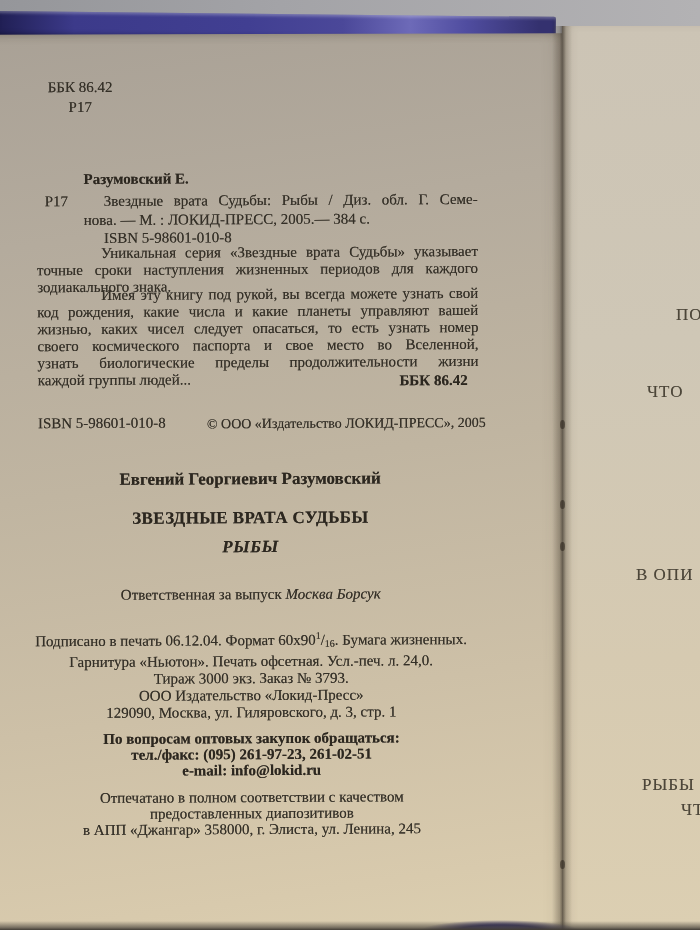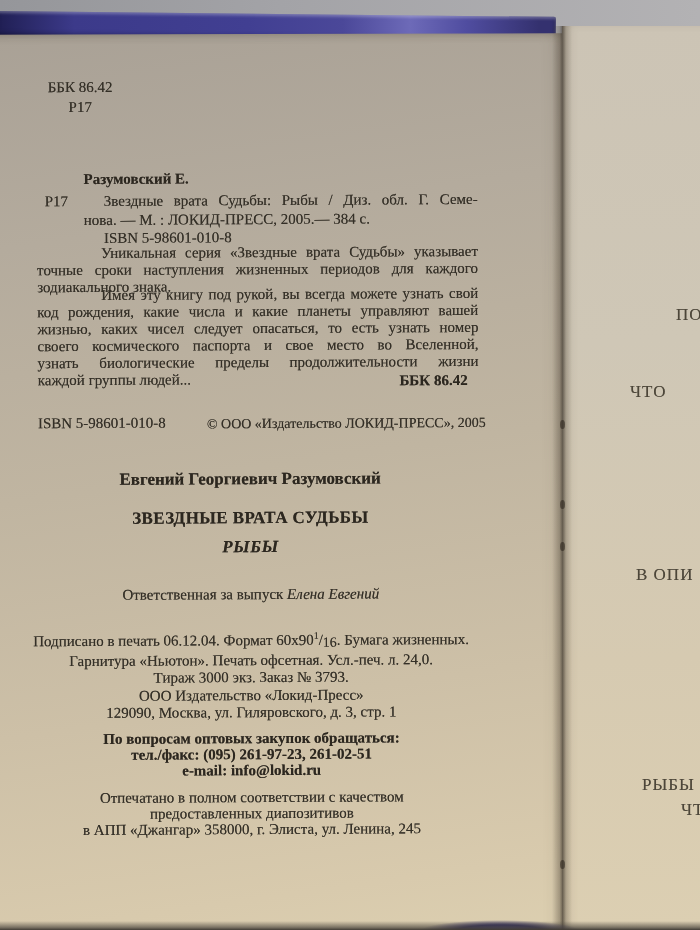--- a/index.html
+++ b/index.html
@@ -65,29 +65,29 @@
   #author-full{top:470px; font-size:17px;}
   #book-title{top:509px; font-size:17px; letter-spacing:.4px;}
   #book-subtitle{top:538px; font-size:17px; font-style:italic; letter-spacing:.6px;}
   #editor-line{top:586px;}
   #editor-line .it{font-style:italic;}
   #imprint-a{top:627px; line-height:17.5px;}
   #imprint-b{top:687px; line-height:17px;}
   #contact{top:730px; line-height:16px;}
   #printing{top:789px; line-height:16px;}
   .sup{font-size:10px; vertical-align:6px;}
-  .sub{font-size:14px; vertical-align:-2px;}
+  .sub{font-size:10px; vertical-align:-2px;}
   
   .frag{
     position:absolute; white-space:nowrap; font-size:17px; letter-spacing:1px;
     color:rgba(66,60,48,.82); text-shadow:0 0 .6px rgba(66,60,48,.6);
     font-family:"Liberation Serif","DejaVu Serif",serif;
   }
   #frag-1{left:676px; top:305px;}
-  #frag-2{left:630px; top:382px;}
+  #frag-2{left:647px; top:382px;}
   #frag-3{left:636px; top:565px;}
   #frag-4{left:642px; top:775px;}
   #frag-5{left:637px; top:800px;margin-left:44px;}
 </style>
 </head>
 <body>
 
 <div class="scene">
 
   <div class="cover-strip"></div>
@@ -135,21 +135,21 @@
     <div class="abs b" id="bbk-right">ББК 86.42</div>
 
     <div class="abs" id="isbn-line">ISBN 5-98601-010-8</div>
     <div class="abs" id="copyright">© ООО «Издательство ЛОКИД-ПРЕСС», 2005</div>
 
     <div class="abs centered b" id="author-full">Евгений Георгиевич Разумовский</div>
     <div class="abs centered b" id="book-title">ЗВЕЗДНЫЕ ВРАТА СУДЬБЫ</div>
     <div class="abs centered b" id="book-subtitle">РЫБЫ</div>
 
     <div class="abs centered" id="editor-line">
-      <span>Ответственная за выпуск </span><span class="it">Елена Евгений</span>
+      <span>Ответственная за выпуск </span><span class="it">Москва Борсук</span>
     </div>
 
     <div class="abs centered" id="imprint-a">
       <div><span>Подписано в печать 06.12.04. Формат 60х90</span><span class="sup">1</span><span>/</span><span class="sub">16</span><span>. Бумага жизненных.</span></div>
       <div>Гарнитура «Ньютон». Печать офсетная. Усл.-печ. л. 24,0.</div>
       <div>Тираж 3000 экз. Заказ № 3793.</div>
     </div>
 
     <div class="abs centered" id="imprint-b">
       <div>ООО Издательство «Локид-Пресс»</div>

